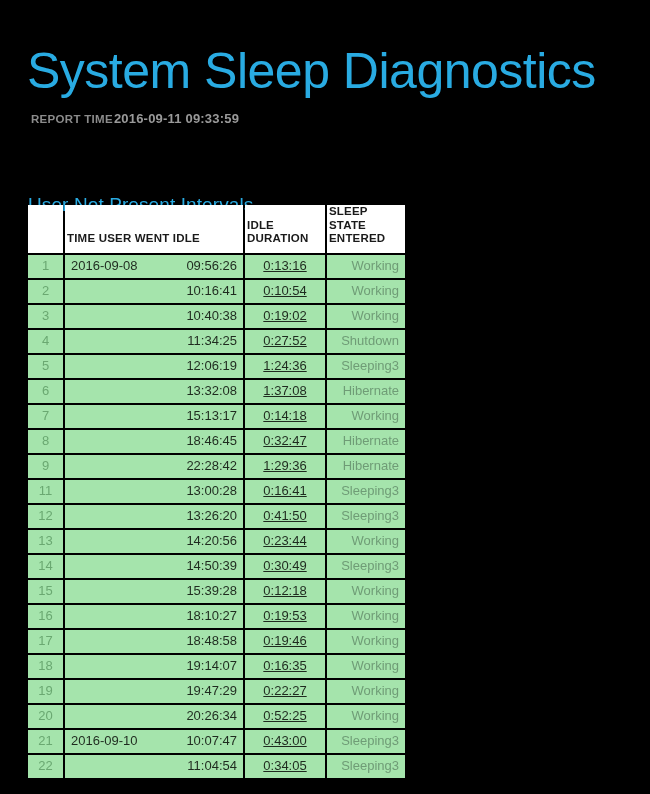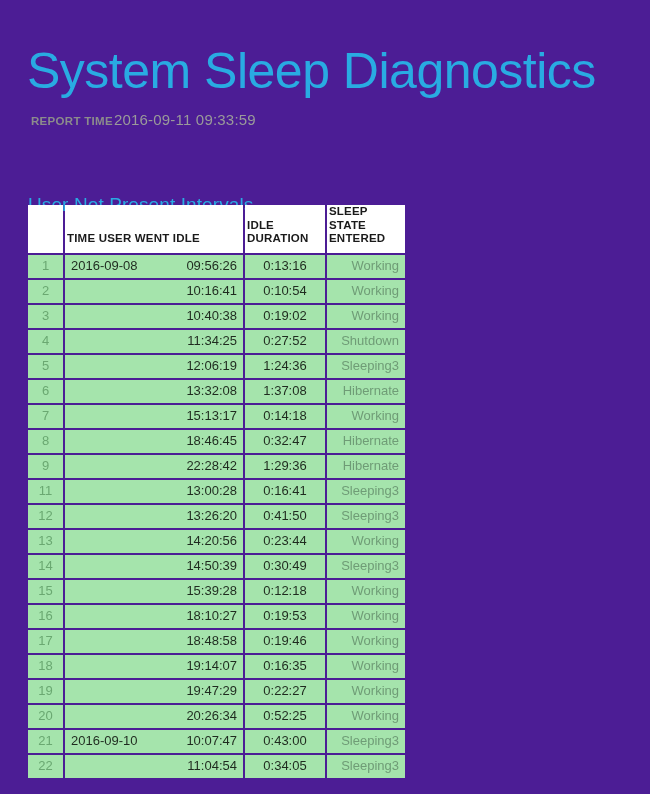--- a/index.html
+++ b/index.html
@@ -13,21 +13,21 @@
     overflow: hidden;
     font-family: "Liberation Sans", sans-serif;
     color: #1a1a1a;
     position: relative;
   }
 
   .page {
     position: relative;
     width: 650px;
     height: 794px;
-    background: #4c1d95;
+    background: #000000;
   }
 
   
   .report-title {
     position: absolute;
     left: 27px;
     top: 6px;
     font-size: 50px;
     line-height: 62px;
     font-weight: 400;
@@ -46,22 +46,22 @@
     align-items: baseline;
     gap: 1px;
   }
   .report-time-label {
     font-size: 11.5px;
     font-weight: bold;
     letter-spacing: 0.3px;
     color: #8c8c8c;
   }
   .report-time-value {
-    font-size: 15px;
-    font-weight: 400;
+    font-size: 13px;
+    font-weight: 700;
     color: #9a9a9a;
     letter-spacing: 0.2px;
   }
 
   
   .section-heading {
     position: absolute;
     left: 28px;
     top: 177px;
     font-size: 19px;
@@ -127,20 +127,21 @@
   }
   .when-date {
     text-align: left;
   }
   .when-time {
     text-align: center;
   }
   td.cell-duration {
     text-align: center;
     color: #1f2b1f;
+    text-decoration: underline;
   }
   td.cell-state {
     text-align: right;
     color: #6f9c76;
   }
 </style>
 </head>
 <body>
 
 <div class="page">

